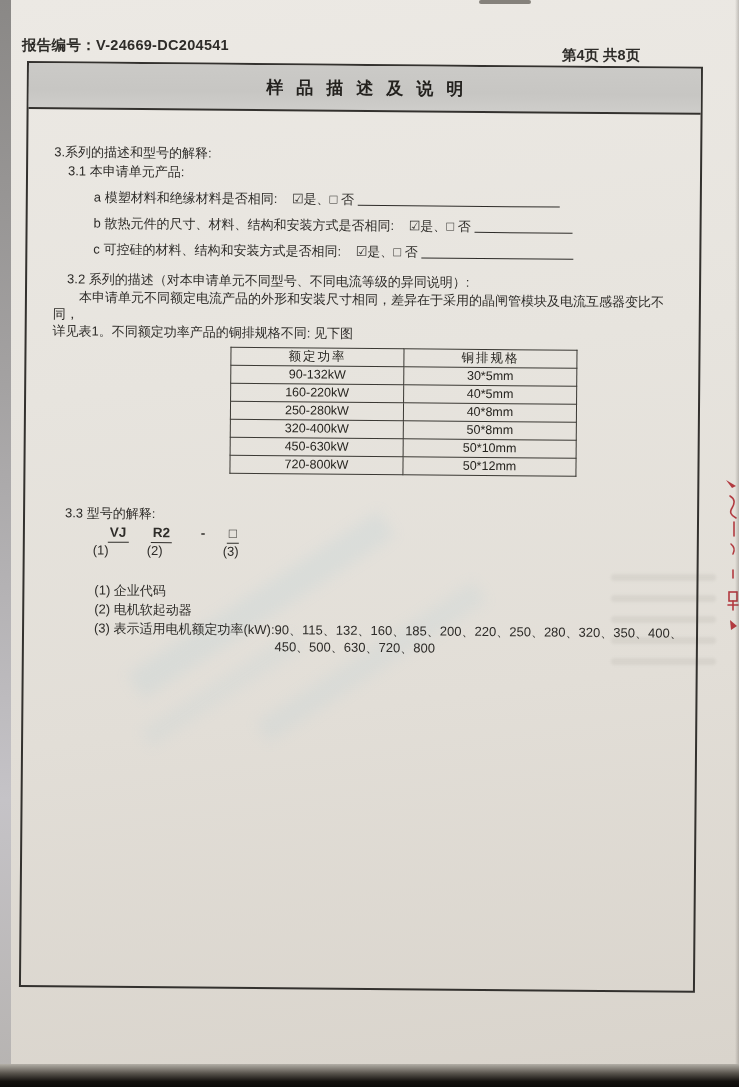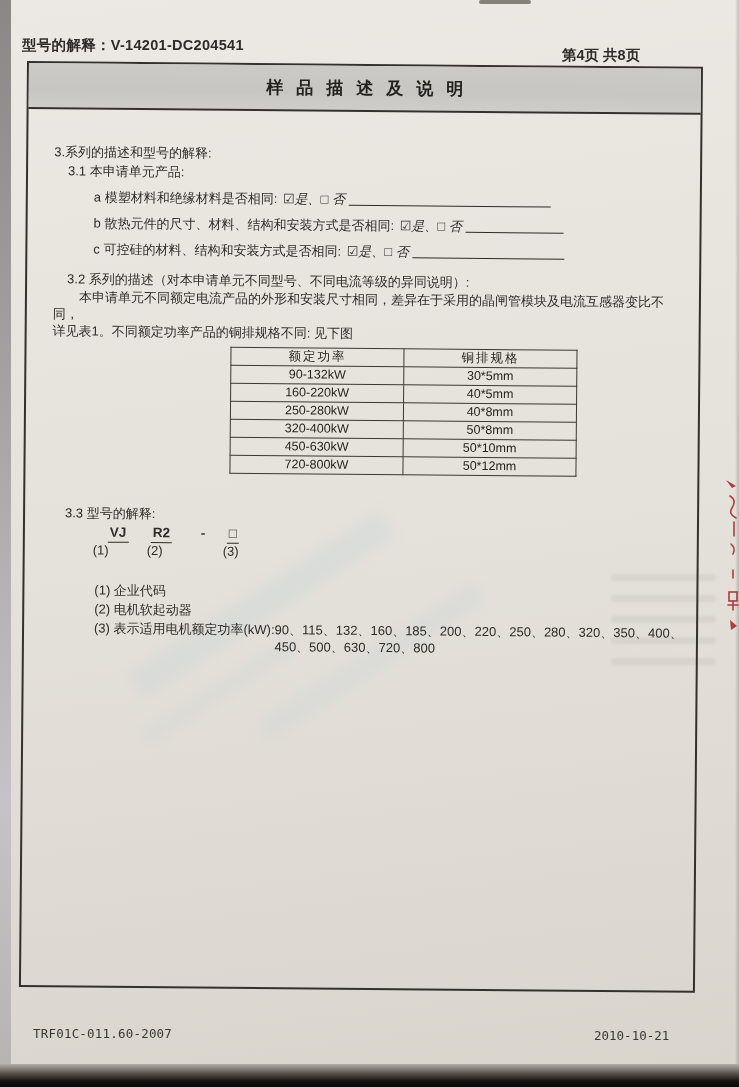--- a/index.html
+++ b/index.html
@@ -44,21 +44,21 @@
     height:44px;border-bottom:2px solid #33312e;
     background:linear-gradient(180deg,#cbcac7 0%,#c7c6c3 60%,#cecdca 100%);
     display:flex;align-items:center;justify-content:center;
   }
   .title-text{font-size:17px;font-weight:700;letter-spacing:13px;padding-left:13px;color:#23211e;}
 
   .body{position:relative;padding:34px 12px 0 26px;font-size:13px;line-height:17px;}
   .h3{margin:0 0 2px 0;}
   .h31{margin:0 0 8px 14px;}
   .qline{margin:9px 0 0 40px;white-space:nowrap;}
-  .qline .ans{margin-left:2px;font-style:italic;}
+  .qline .ans{margin-left:11px;}
   .ul{display:inline-block;border-bottom:1.5px solid #2e2c29;height:12px;vertical-align:-2px;}
 
   .h32{margin:13px 0 0 14px;}
   .p32-1{margin:1px 0 0 0;text-indent:26px;}
   .p32-2{margin:0;}
 
   table.spec{
     border-collapse:collapse;margin:6px 0 0 178px;
     font-size:12.5px;color:#26241f;
   }
@@ -113,21 +113,21 @@
     <div class="bleed">
       <div></div>
         <div></div>
         <div></div>
         <div></div>
         <div></div>
     </div>
 
     <div class="header-row">
       <div class="report-no">
-        <span>型号的解释：</span><span>V-14201-DC204541</span>
+        <span>报告编号：</span><span>V-24669-DC204541</span>
       </div>
       <div class="page-info">第4页  共8页</div>
     </div>
 
     <div class="content-box">
       <div class="title-bar">
         <span class="title-text">样品描述及说明</span>
       </div>
 
       <div class="body">
@@ -211,24 +211,20 @@
             <span>(3) 表示适用电机额定功率(kW): </span>
             <span class="vals">
               <div>90、115、132、160、185、200、220、250、280、320、350、400、</div>
               <div>450、500、630、720、800</div>
             </span>
           </div>
         </div>
       </div>
     </div>
 
-    <div class="footer-row">
-      <div class="doc-code">TRF01C-011.60-2007</div>
-      <div class="doc-date">2010-10-21</div>
-    </div>
 
     <div class="stamp">
       <svg width="15" height="165" viewBox="0 0 15 165" xmlns="http://www.w3.org/2000/svg">
         <g stroke="#b23a40" fill="#b23a40" stroke-width="1.6" stroke-linecap="round">
           <path d="M2 6 L12 12 L8 14 Z" stroke="none"></path>
           <path d="M6 22 Q13 26 8 34 Q4 40 12 44" fill="none"></path>
           <path d="M10 48 L10 62" fill="none"></path>
           <path d="M7 70 Q12 74 9 80" fill="none"></path>
           <path d="M9 96 L9 104" fill="none"></path>
           <rect x="5" y="118" width="8" height="9" fill="none"></rect>

